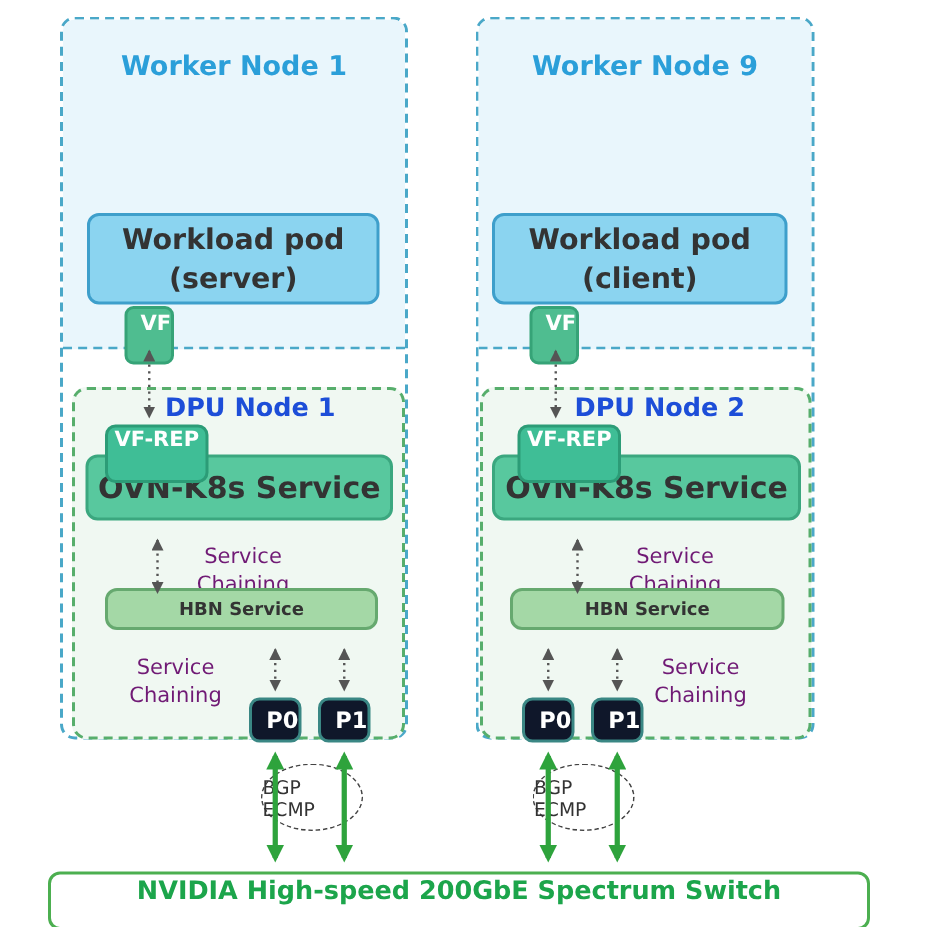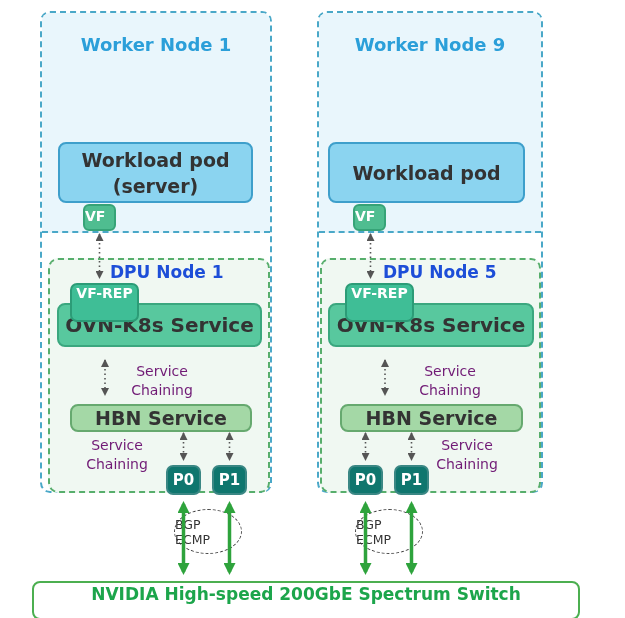--- a/index.html
+++ b/index.html
@@ -27,46 +27,46 @@
   .dpu-title.n2{left:383px;}
 
   
   .pod{top:142px;height:61px;background:#8BD4F0;border:2px solid #3E9FCB;border-radius:8px;
        display:flex;flex-direction:column;justify-content:center;align-items:center;
        font-weight:bold;font-size:19px;color:#333;line-height:26px;}
   .pod.n1{left:58px;width:195px;}
   .pod.n2{left:328px;width:197px;}
 
   
-  .vf{top:204px;width:33px;height:27px;background:#4FBD90;border:2px solid #36A377;border-radius:6px;
-      color:#fff;font-weight:bold;font-size:14px;text-align:left;line-height:21px;}
+  .vf{top:204px;width:33px;height:39px;background:#4FBD90;border:2px solid #36A377;border-radius:6px;
+      color:#fff;font-weight:bold;font-size:14px;text-align:right;line-height:21px;}
   .vf.n1{left:83px;} .vf.n2{left:353px;}
   .vfrep{top:283px;width:69px;height:39px;background:#3FBE96;border:2px solid #2C9C77;border-radius:7px;
          color:#fff;font-weight:bold;font-size:14px;text-align:center;line-height:17px;z-index:5;}
   .vfrep.n1{left:70px;} .vfrep.n2{left:345px;}
 
   
   .ovn{top:303px;height:44px;background:#58C89E;border:2px solid #3BA77F;border-radius:8px;
        display:flex;justify-content:center;align-items:center;font-weight:bold;font-size:20px;color:#333;}
   .ovn.n1{left:57px;width:205px;}
   .ovn.n2{left:328px;width:206px;}
-  .hbn{top:404px;height:28px;background:#A4D8A6;border:2px solid #66A96F;border-radius:8px;
-       text-align:center;font-weight:bold;font-size:19px;color:#333;line-height:25px;}
+  .hbn{top:392px;height:28px;background:#A4D8A6;border:2px solid #66A96F;border-radius:8px;
+       text-align:center;font-weight:bold;font-size:12px;color:#333;line-height:25px;}
   .hbn.n1{left:70px;width:182px;}
   .hbn.n2{left:340px;width:183px;}
 
   
   .sc{width:84px;text-align:center;font-size:14px;color:#701a75;line-height:19px;}
   .sc.up{top:362px;}  .sc.lo{top:436px;}
   .sc.up.n1{left:120px;} .sc.up.n2{left:408px;}
   .sc.lo.n1{left:75px;}  .sc.lo.n2{left:425px;}
 
   
-  .port{top:465px;width:35px;height:30px;background:#0f766e;border:2px solid #3A8784;border-radius:7px;
-        color:#fff;font-weight:bold;font-size:15px;text-align:center;line-height:27px;z-index:5;}
+  .port{top:465px;width:35px;height:30px;background:#0f172a;border:2px solid #3A8784;border-radius:7px;
+        color:#fff;font-weight:bold;font-size:15px;text-align:right;line-height:27px;z-index:5;}
   .port.p0.n1{left:166px;} .port.p1.n1{left:212px;}
   .port.p0.n2{left:348px;} .port.p1.n2{left:394px;}
 
   
   .bgp{top:509px;width:68px;height:45px;border:1.5px dashed #444;border-radius:50%;
        font-size:12.5px;color:#333;line-height:15px;padding-top:7px;z-index:3;}
   .bgp.n1{left:174px;} .bgp.n2{left:355px;}
 
   
   .switch{left:32px;top:581px;width:548px;height:39px;background:#fff;border:2px solid #4CAF50;
@@ -87,28 +87,29 @@
 
   <div class="abs wn n2">
     <div class="wn-top">
       <div class="wn-title">Worker Node 9</div>
     </div>
   </div>
 
   <div class="abs dpu n1"></div>
   <div class="abs dpu n2"></div>
   <div class="abs dpu-title n1">DPU Node 1</div>
-  <div class="abs dpu-title n2">DPU Node 5</div>
+  <div class="abs dpu-title n2">DPU Node 2</div>
 
   <div class="abs pod n1">
     <span>Workload pod</span>
     <span>(server)</span>
   </div>
   <div class="abs pod n2">
     <span>Workload pod</span>
+    <span>(client)</span>
   </div>
 
   <div class="abs vf n1">VF</div>
   <div class="abs vf n2">VF</div>
 
   <div class="abs vfrep n1">VF-REP</div>
   <div class="abs vfrep n2">VF-REP</div>
 
   <div class="abs ovn n1">OVN-K8s Service</div>
   <div class="abs ovn n2">OVN-K8s Service</div>

